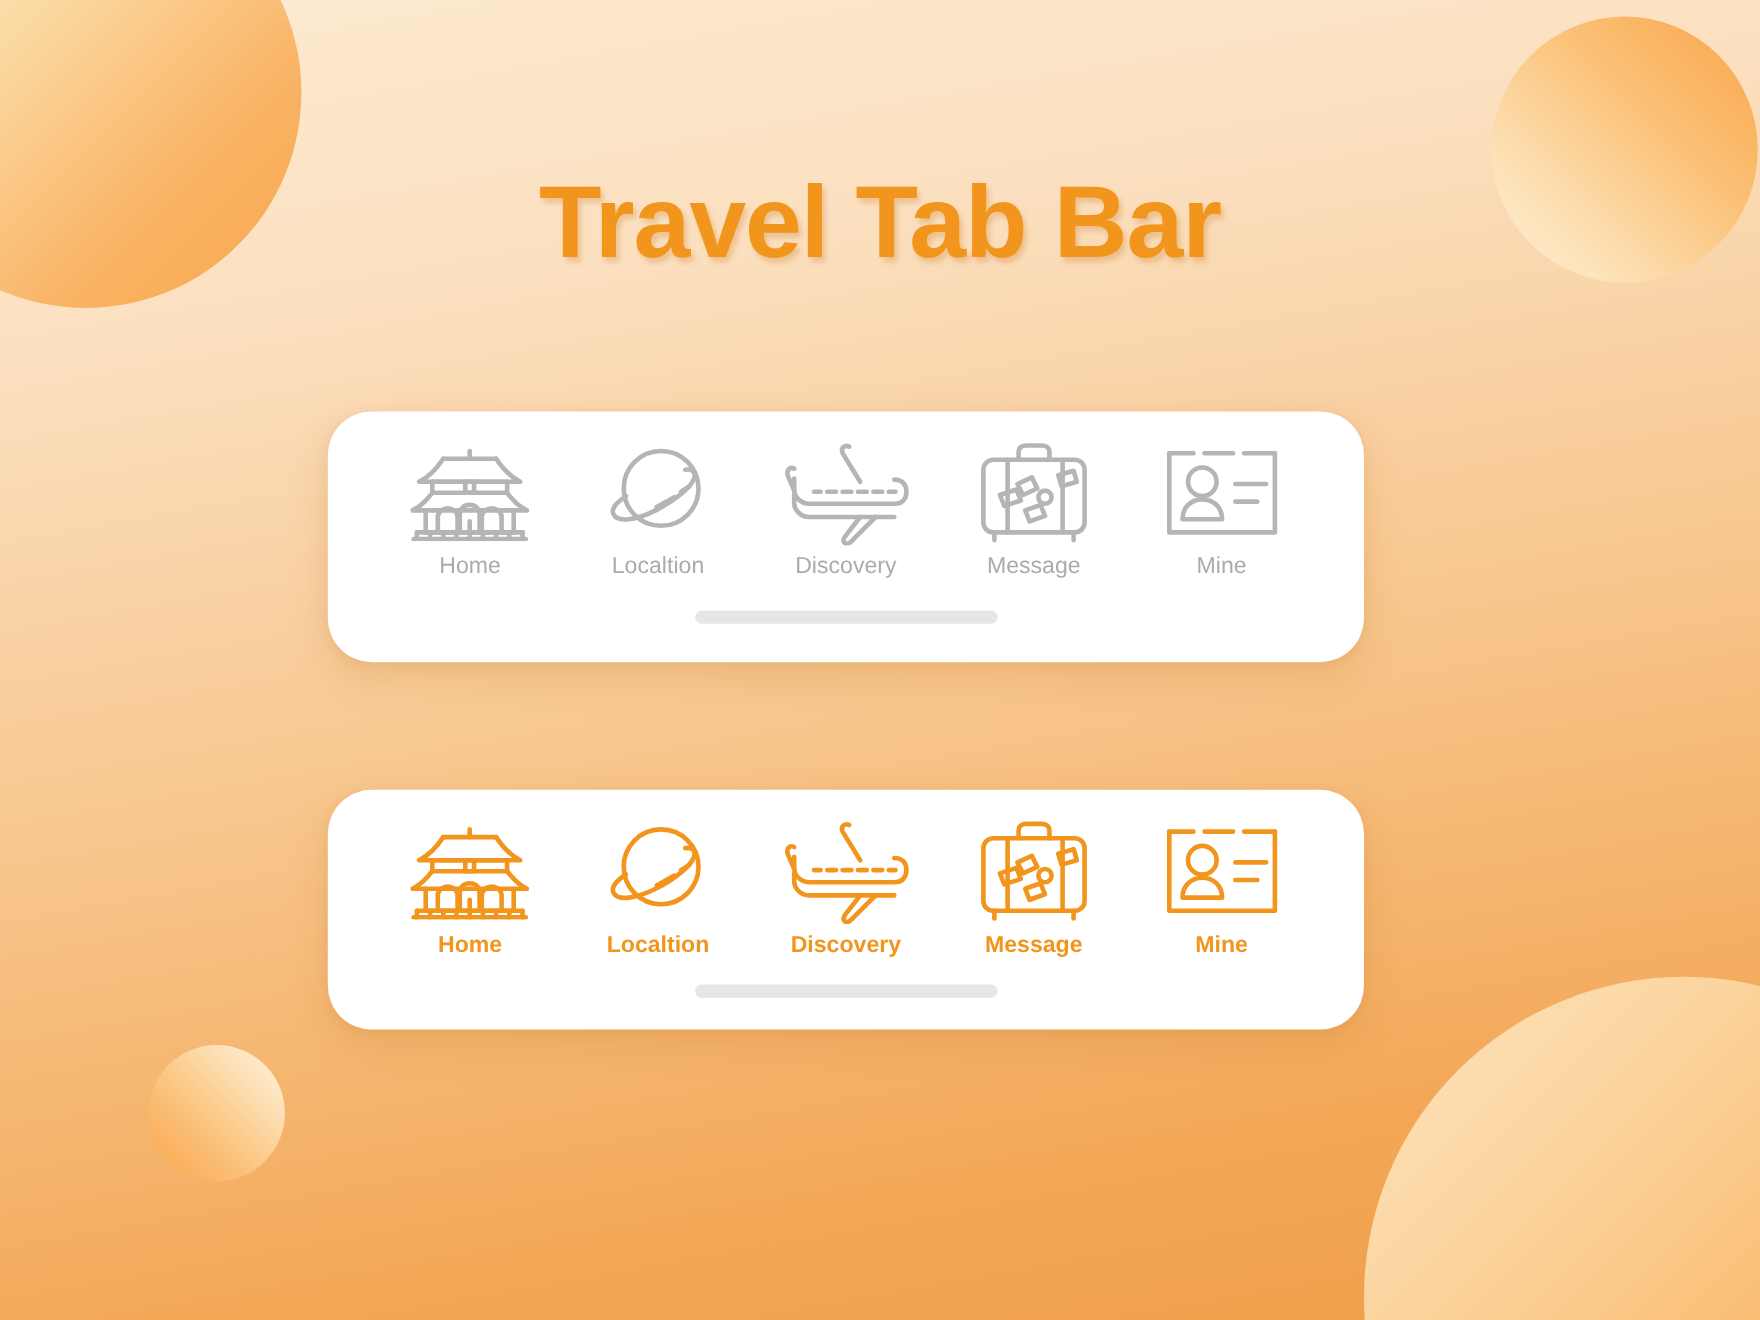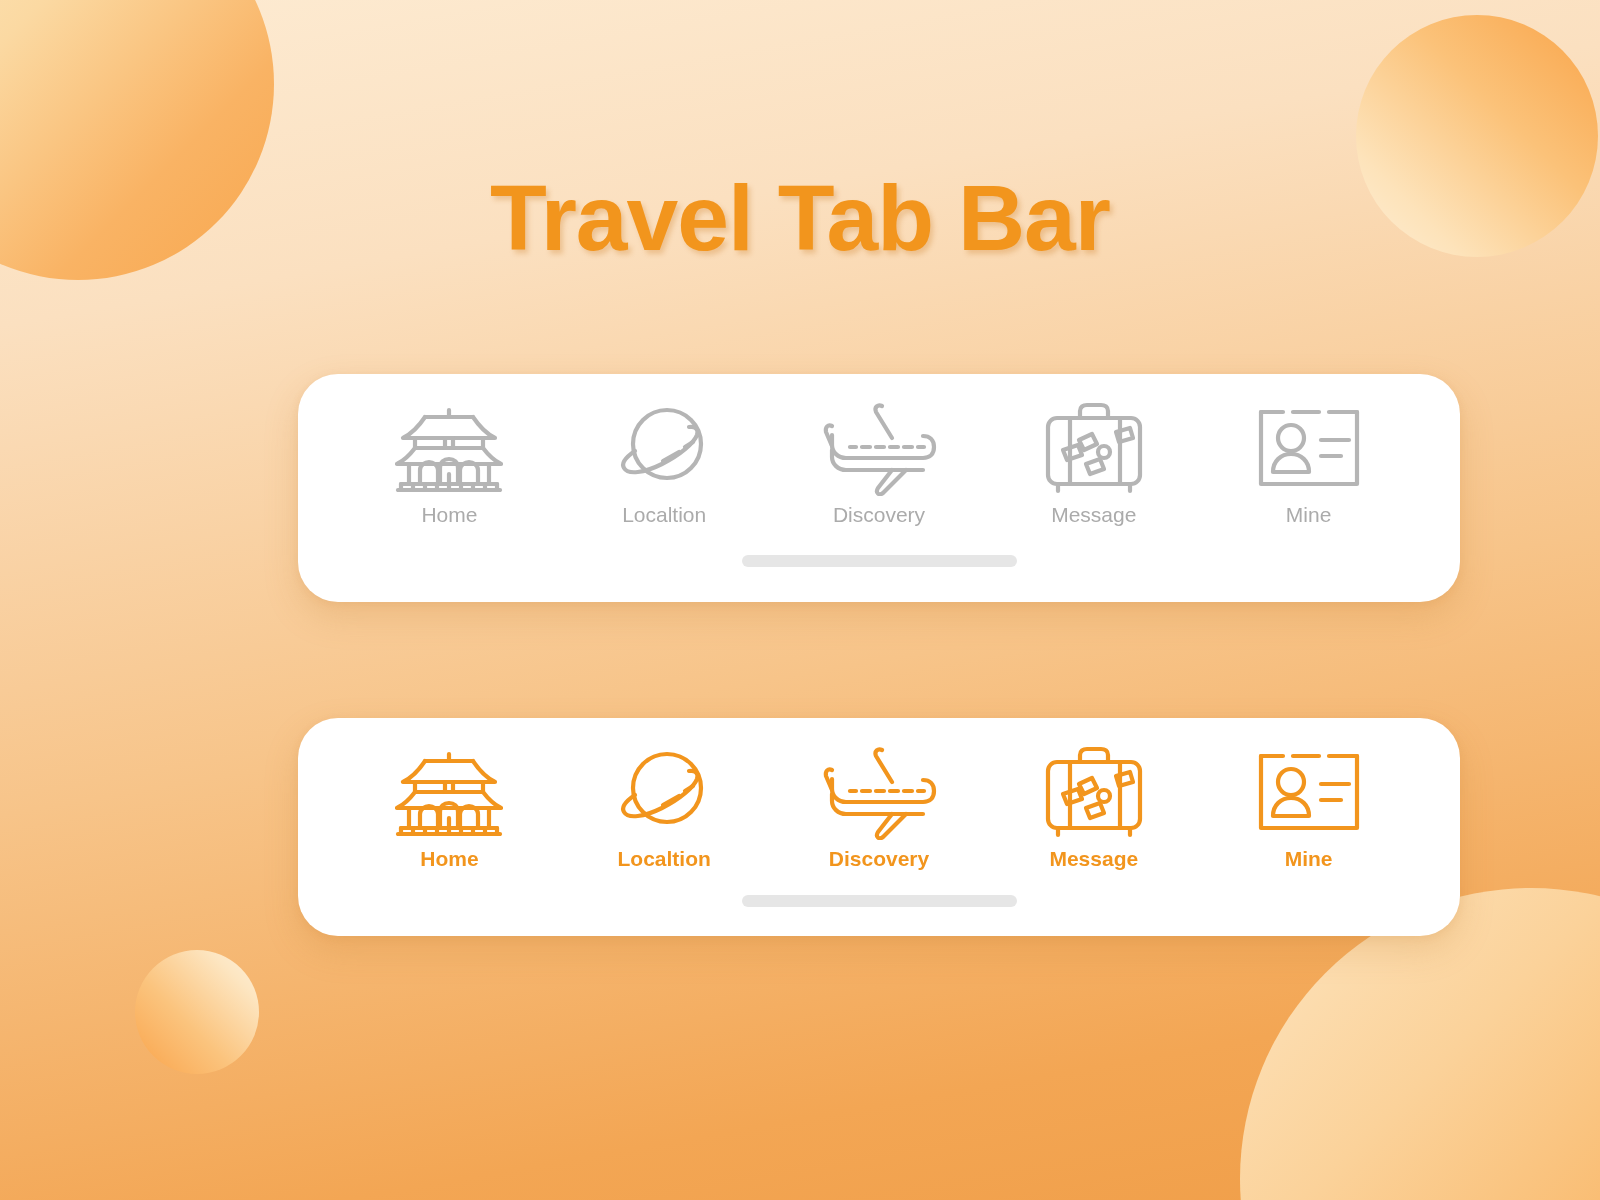--- a/index.html
+++ b/index.html
@@ -29,34 +29,34 @@
     left:135px; top:950px; width:124px; height:124px;
     background:linear-gradient(45deg, #F9A349 0%, #FBC47E 42%, #FDE6C2 80%, #FDF0DC 100%);
   }
   .blob-br {
     left:1240px; top:888px; width:582px; height:582px;
     background:linear-gradient(135deg, #FDE5C0 0%, #FBD29A 32%, #F9B768 66%, #F8A44A 100%);
   }
 
   
   #title {
-    position:absolute; left:0; top:168px; width:1600px;
+    position:absolute; left:0; top:152px; width:1600px;
     text-align:center;
     font-size:93px;
     font-weight:bold;
     letter-spacing:-1px;
     color:#F2951D;
     text-shadow:3px 4px 5px rgba(200,120,30,0.28);
     line-height:1.08;
   }
 
   
   .tabbar {
     position:absolute;
-    left:298px; width:1162px;
+    left:298px; width:942px;
     background:#FFFFFF;
     border-radius:40px;
     box-shadow:0 14px 34px rgba(198,122,40,0.22), 0 2px 8px rgba(198,122,40,0.10);
   }
   #tabbar-inactive { top:374px; height:228px; }
   #tabbar-active   { top:718px; height:218px; }
 
   .tabs {
     display:flex;
     justify-content:space-between;

